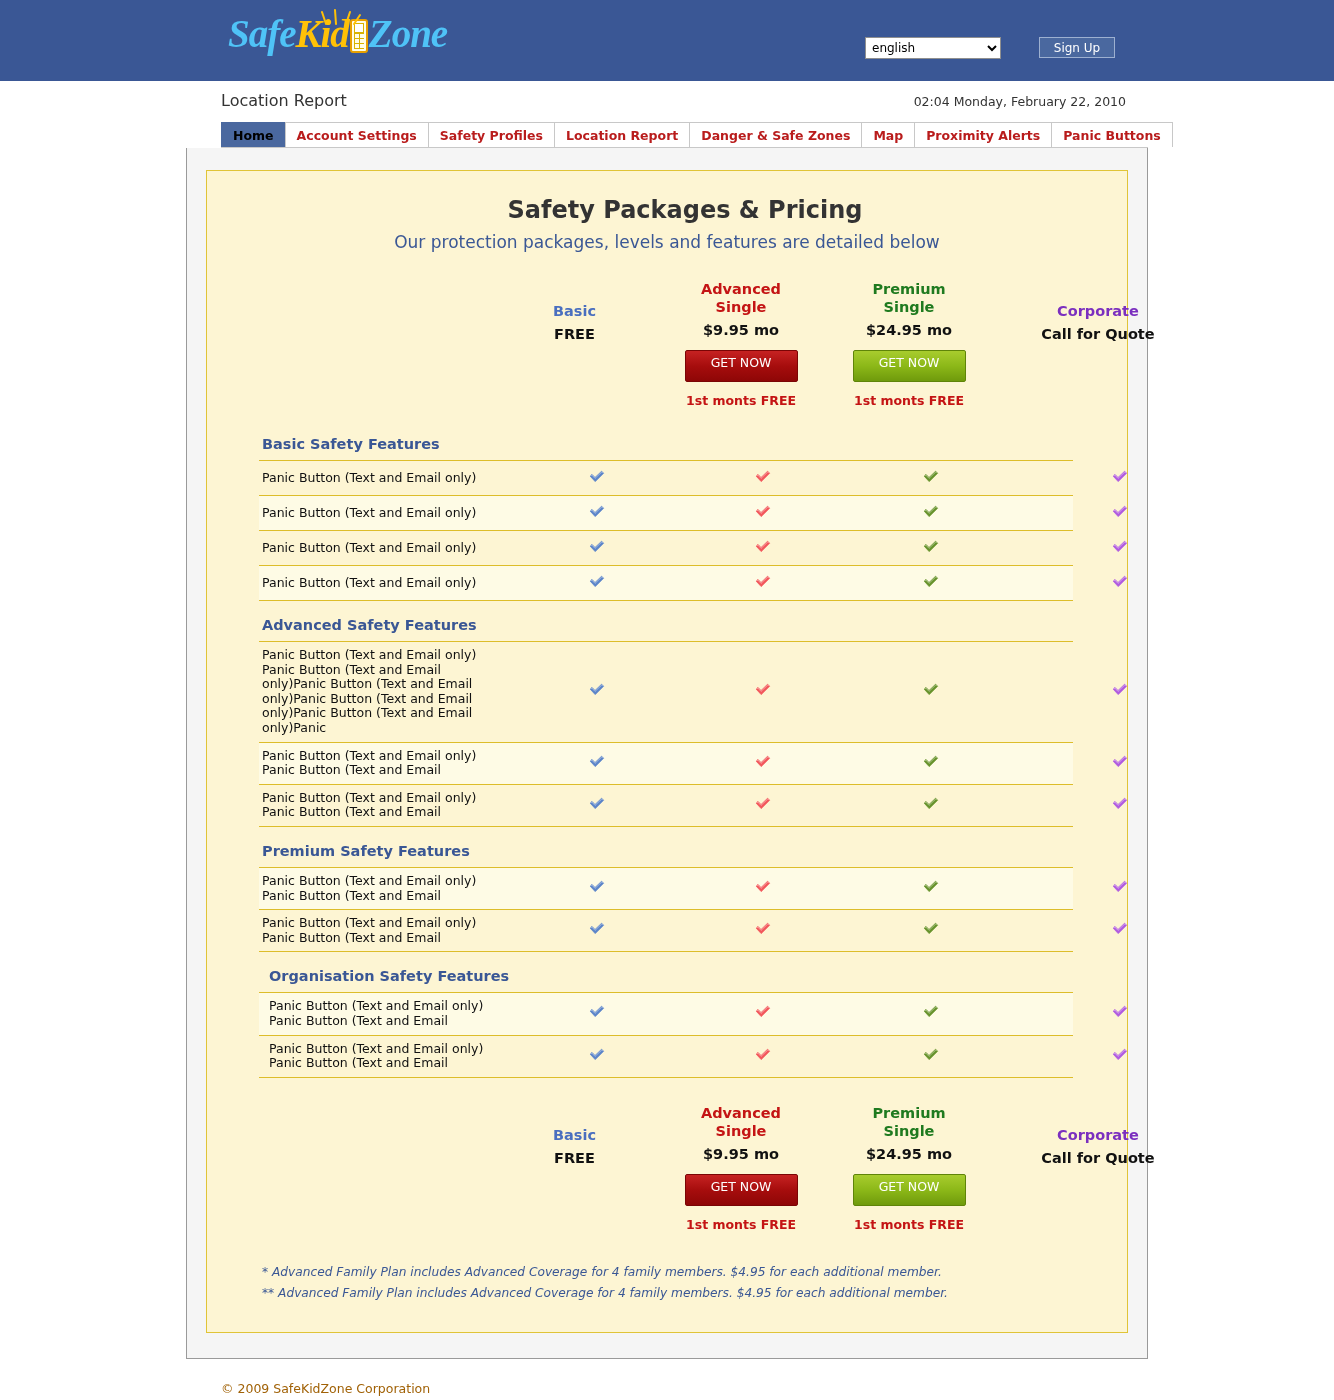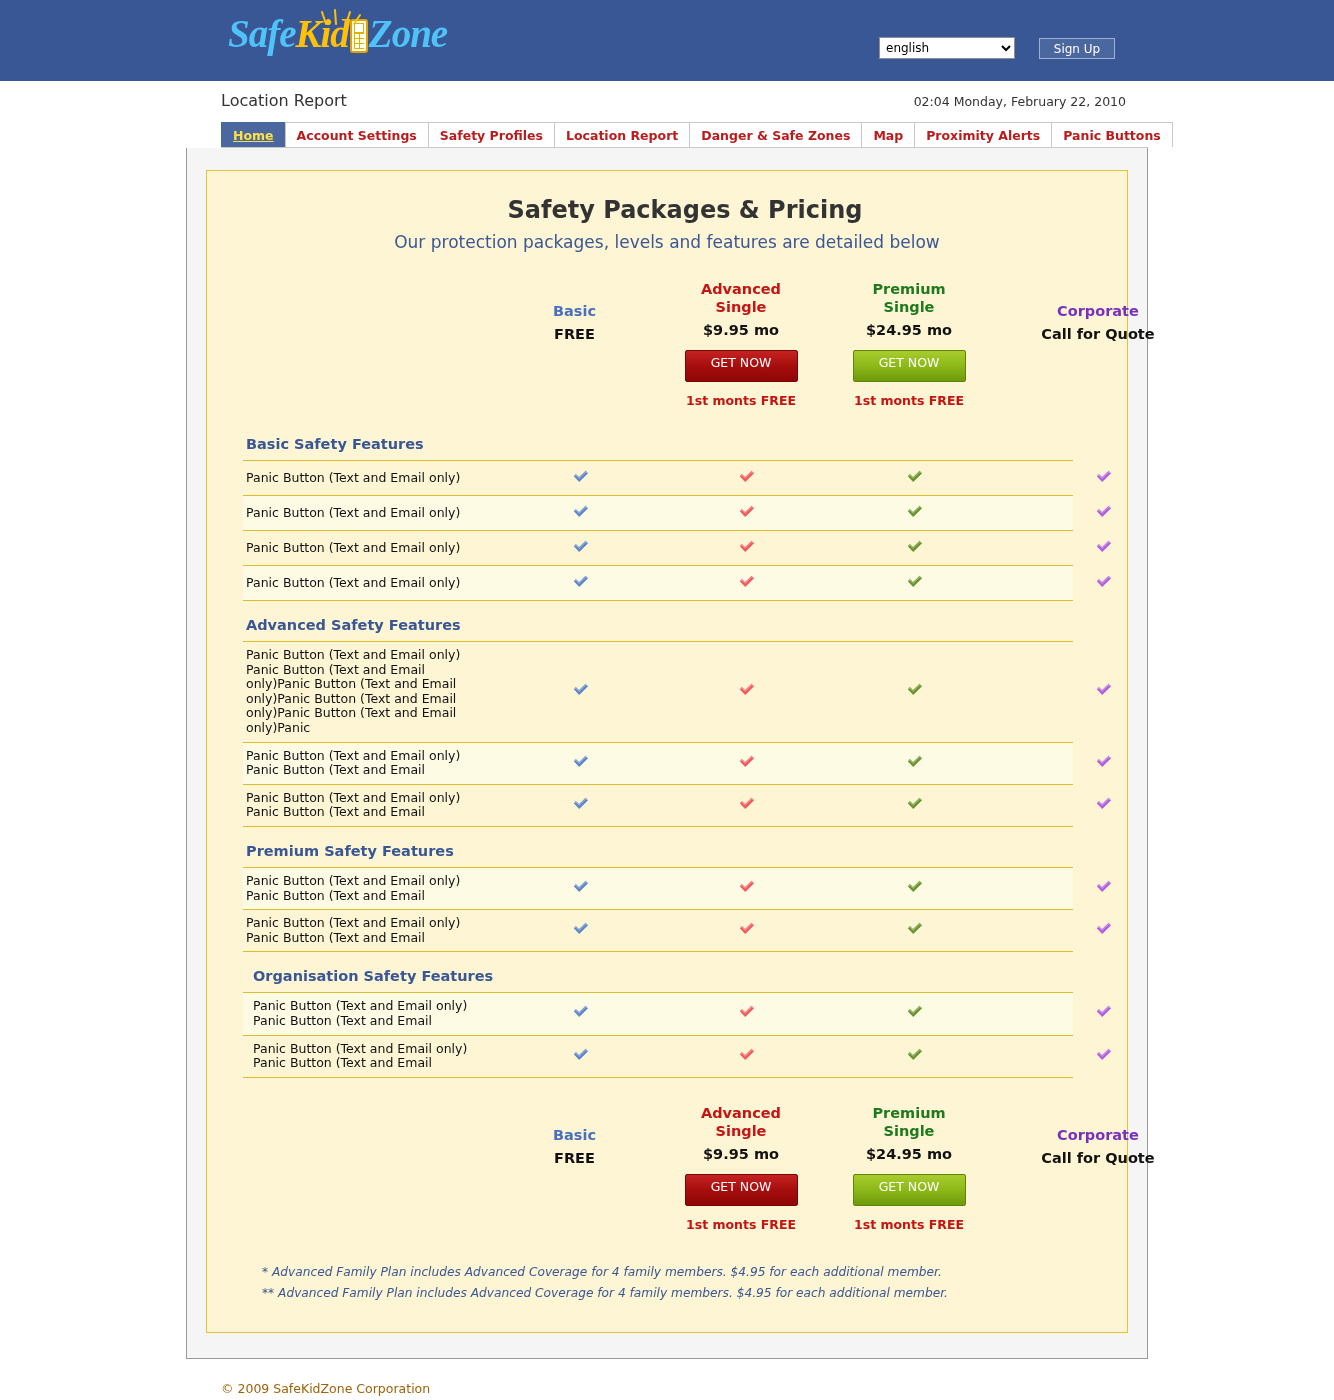--- a/index.html
+++ b/index.html
@@ -61,22 +61,22 @@
   .logo-spark {
     position: absolute;
     left: 318px; top: 8px;
     width: 44px; height: 20px;
   }
 
   .header-right {
     position: absolute;
     right: 219px; top: 37px;
     display: flex;
-    align-items: flex-end;
-    gap: 24px;
+    align-items: flex-start;
+    gap: 38px;
   }
   .lang-select {
     width: 136px; height: 22px;
     font-family: "DejaVu Sans", "Liberation Sans", sans-serif;
     font-size: 12px;
     color: #000;
     background: #ffffff;
     border: 1px solid #8f8f8f;
     padding: 1px 2px;
   }
@@ -130,23 +130,22 @@
     color: #b91c1c;
     background: #ffffff;
     border: 1px solid #c8c8c8;
     border-bottom: none;
     margin-right: -1px;
     white-space: nowrap;
     cursor: pointer;
   }
   .tab.active {
     background: #4a689f;
-    color: #fde047;
+    color: #000000;
     border-color: #4a689f;
-    text-decoration: underline;
   }
 
   
   .container {
     margin: 0 186px 0 186px;
     border: 1px solid #9a9a9a;
     border-top: none;
     background: #f5f5f5;
     padding: 22px 19px 25px 19px;
     min-height: 1200px;
@@ -219,21 +218,21 @@
     border: 1px solid #5f8408;
   }
   .promo {
     margin-top: 11px;
     font-size: 12.5px;
     font-weight: bold;
     color: #c41414;
   }
 
   
-  .features { margin-top: 12px; padding: 0 54px 0 36px; }
+  .features { margin-top: 12px; padding: 0 54px 0 52px; }
   .section-head {
     font-size: 14.5px;
     font-weight: bold;
     color: #3a5795;
     padding: 16px 0 8px 3px;
     border-bottom: 1px solid #ddbd2a;
   }
   .section-head.indent { padding-left: 10px; }
 
   .frow {

